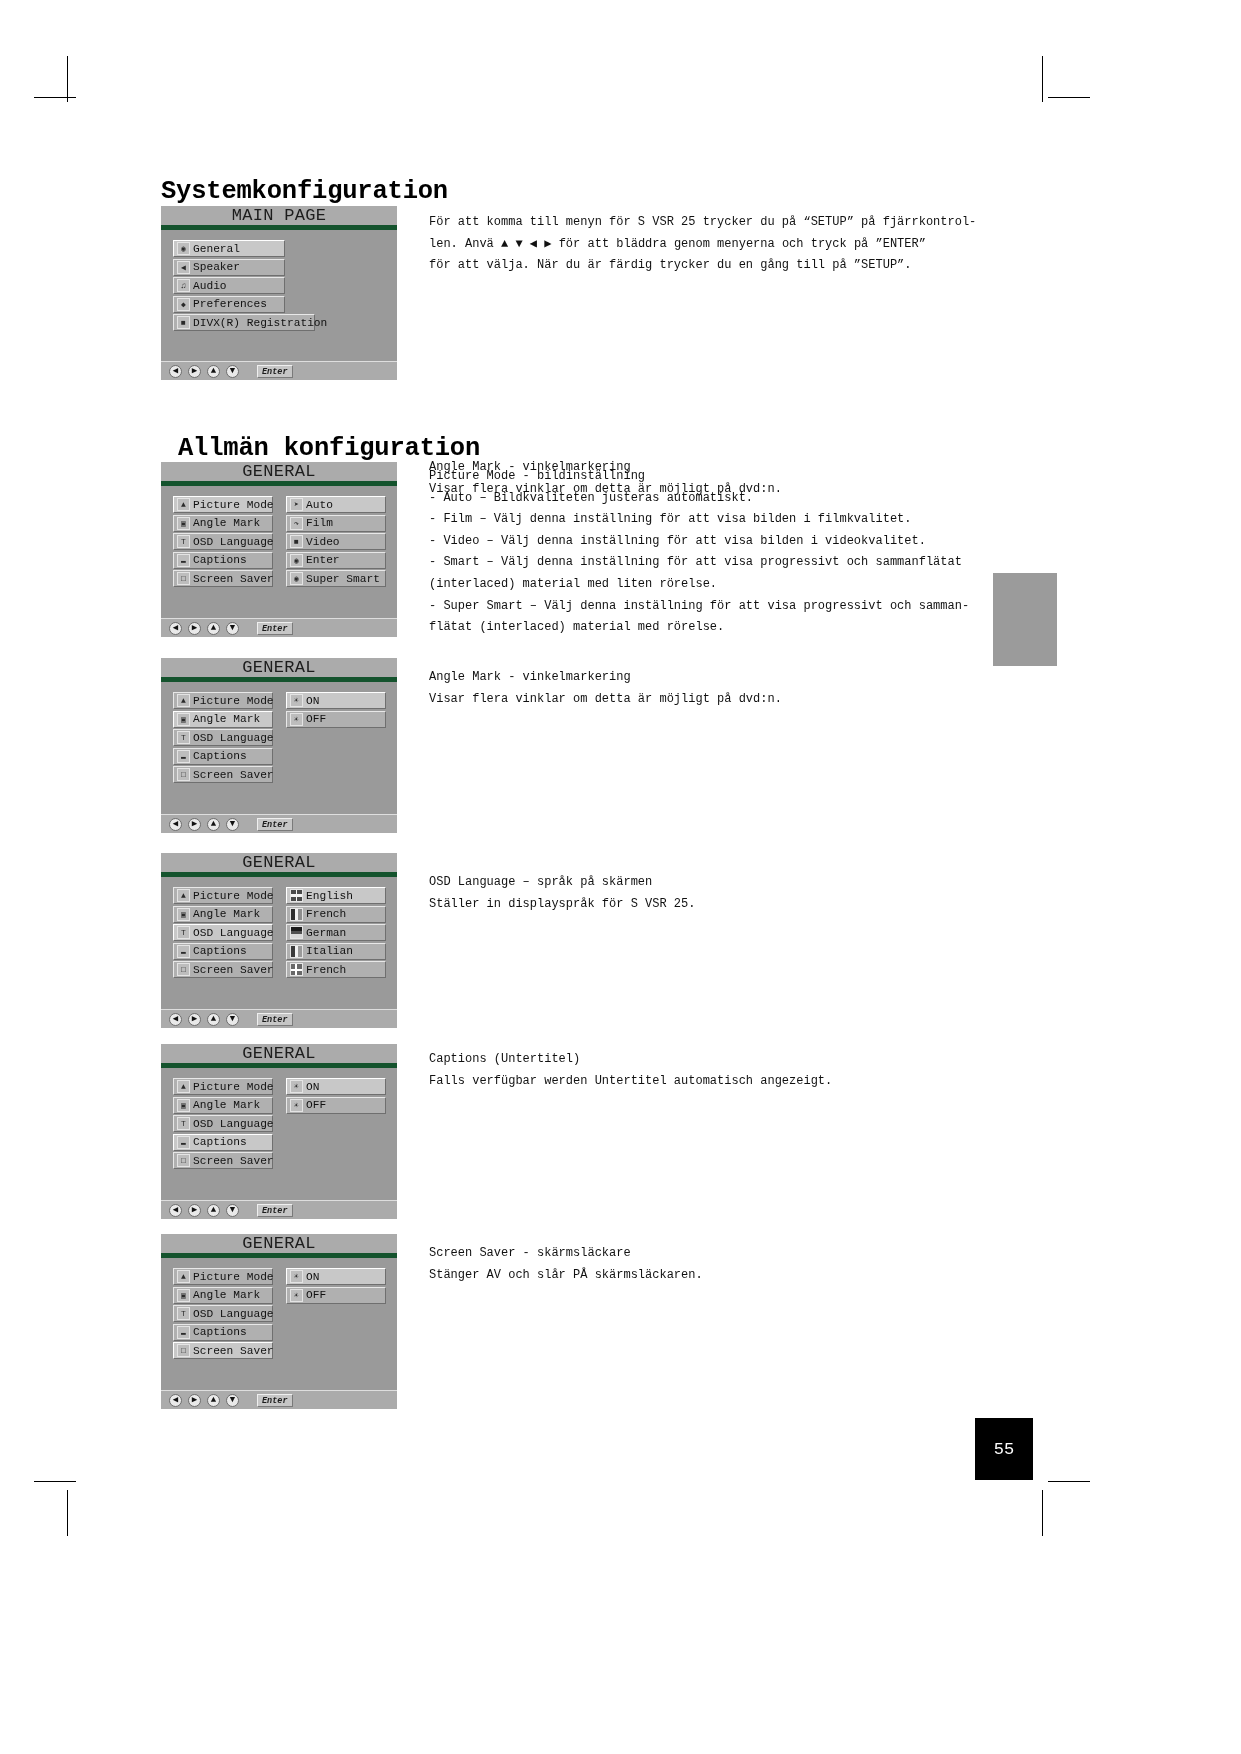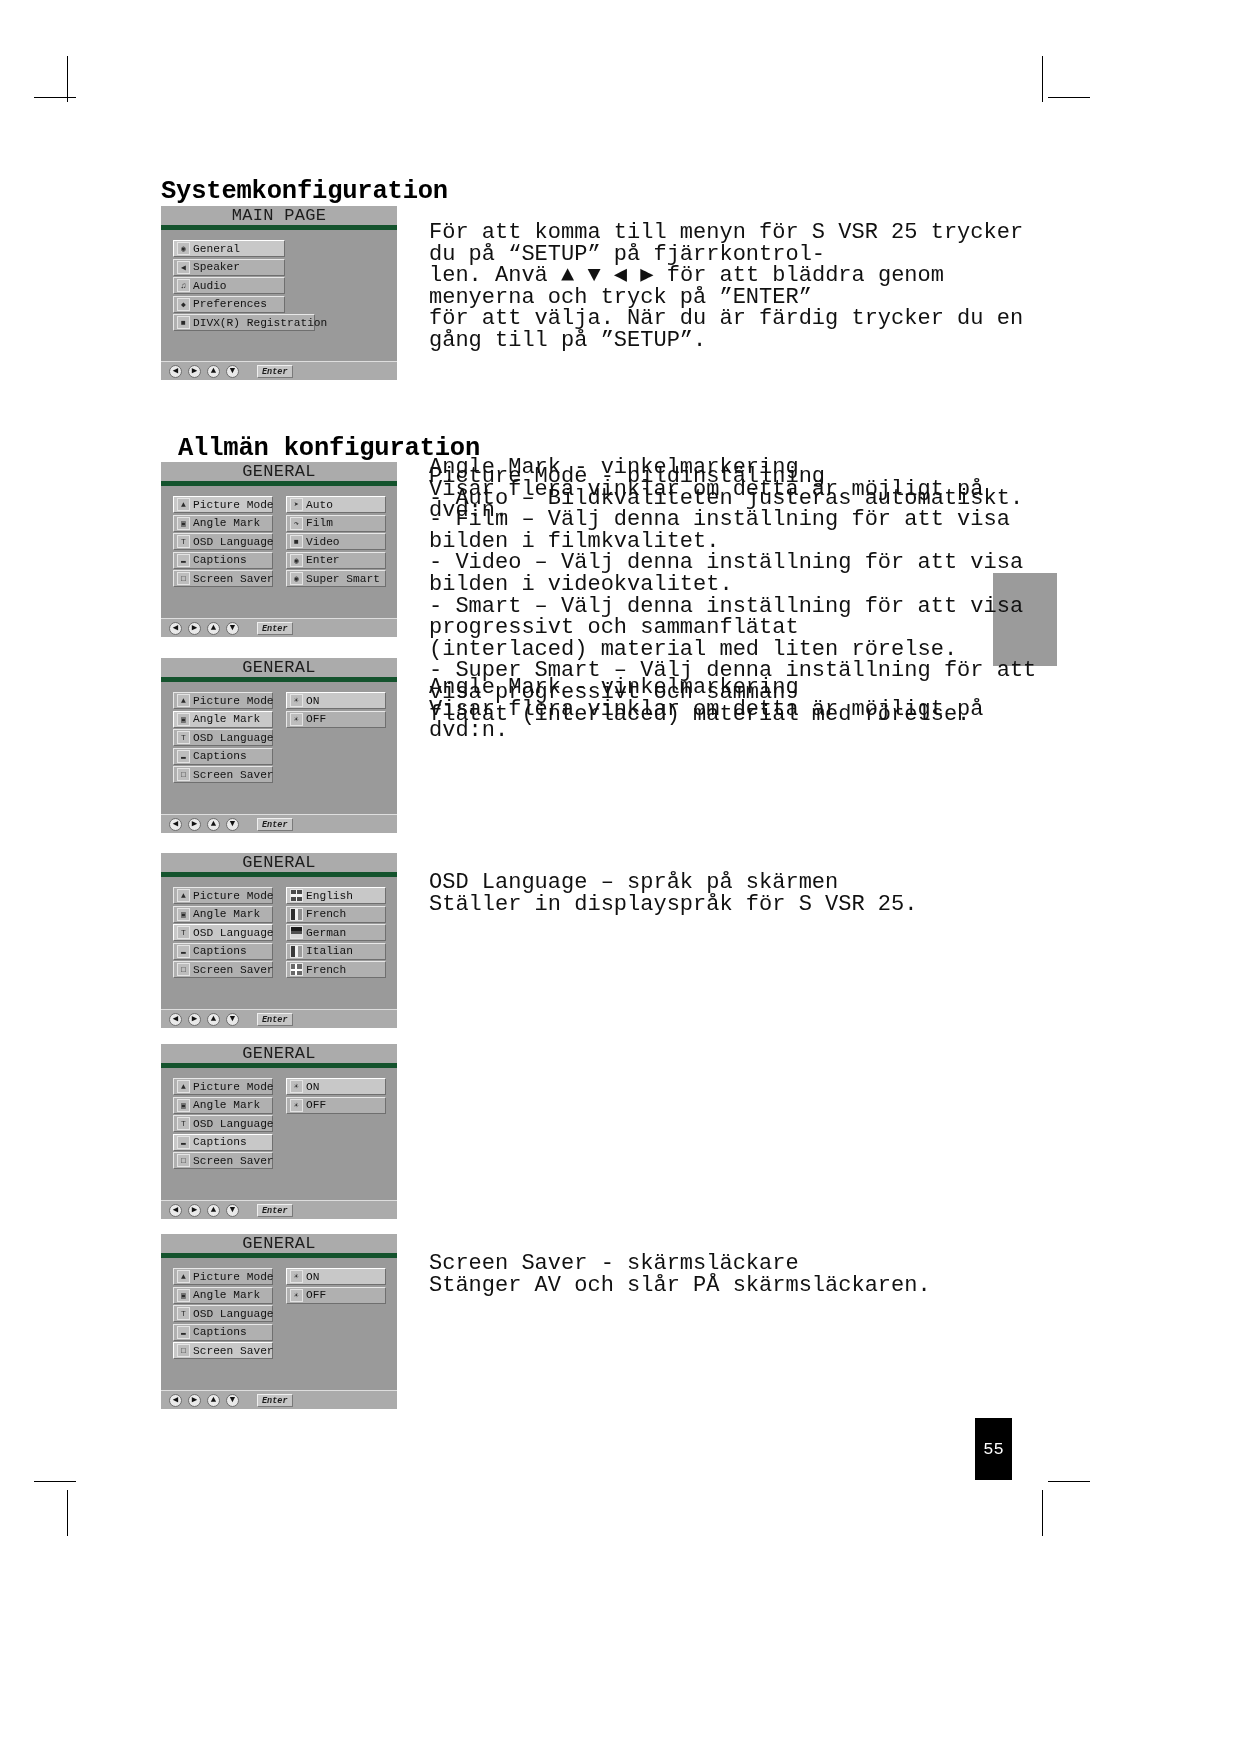--- a/index.html
+++ b/index.html
@@ -34,21 +34,21 @@
     font-size: 25.5px;
     font-weight: bold;
     letter-spacing: -0.2px;
     color: #000;
     white-space: nowrap;
   }
 
   
   .body-text {
     position: absolute;
-    font-size: 22px;
+    font-size: 12px;
     line-height: 21.6px;
     color: #111;
     white-space: pre-line;
   }
 
   
   .osd {
     position: absolute;
     background: #9a9a9a;
     border: 0;
@@ -561,20 +561,22 @@
           <span class="arw">▼</span>
         </span>
       <span class="enter-btn"><span>Enter</span></span>
     </div>
   </div>
 
   <p class="body-text" style="left:429px; top:655px; width:620px;">Angle Mark - vinkelmarkering
 Visar flera vinklar om detta är möjligt på dvd:n.</p>
   <p class="body-text" style="left:429px; top:848px; width:620px;margin-top:24px;">OSD Language – språk på skärmen
 Ställer in displayspråk för S VSR 25.</p>
+  <p class="body-text" style="left:429px; top:1037px; width:620px;">Captions (Untertitel)
+Falls verfügbar werden Untertitel automatisch angezeigt.</p>
   <p class="body-text" style="left:429px; top:1231px; width:620px;">Screen Saver - skärmsläckare
 Stänger AV och slår PÅ skärmsläckaren.</p>
 
-  <div class="page-number-box" style="left:975px; top:1418px; width:37px; height:62px;">
+  <div class="page-number-box" style="left:975px; top:1418px; width:58px; height:62px;">
     <span>55</span>
   </div>
 
 </div>
 
 </body></html>

